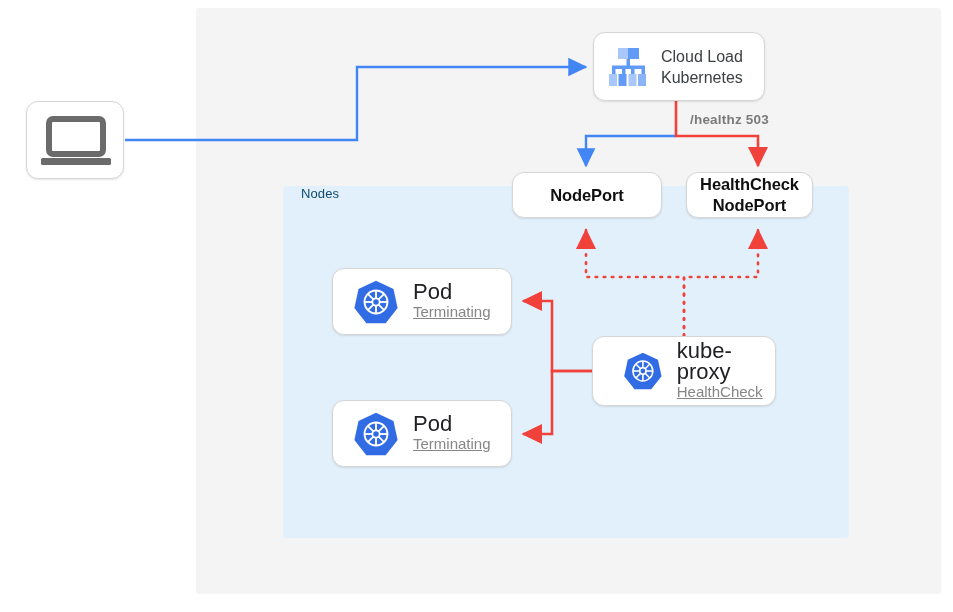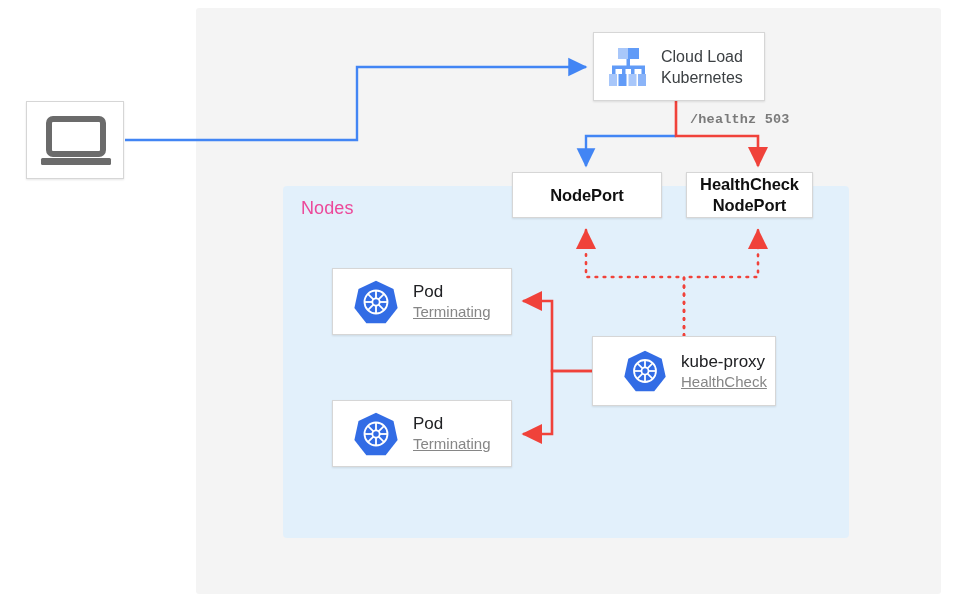--- a/index.html
+++ b/index.html
@@ -1,40 +1,40 @@
 <!DOCTYPE html>
 <html><head>
 <meta charset="utf-8">
 <style>
   html,body{margin:0;padding:0;background:#ffffff;}
   body{width:953px;height:612px;font-family:"Liberation Sans",sans-serif;overflow:hidden;}
   #stage{position:relative;width:953px;height:612px;background:#ffffff;}
 
   .panel{position:absolute;left:196px;top:8px;width:745px;height:586px;background:#f4f4f4;border-radius:3px;}
   .nodes-region{position:absolute;left:283px;top:186px;width:566px;height:352px;background:#e2f0fb;border-radius:4px;}
-  .nodes-label{position:absolute;left:301px;top:198px;font-size:18px;color:#ec4899;letter-spacing:.1px;}
+  .nodes-label{position:absolute;left:301px;top:186px;font-size:13px;color:#0c4a6e;letter-spacing:.1px;}
 
-  .card{position:absolute;background:#ffffff;border:1px solid #d6d6d6;border-radius:0;
+  .card{position:absolute;background:#ffffff;border:1px solid #d6d6d6;border-radius:12px;
         box-shadow:0 1px 2px rgba(0,0,0,.10);box-sizing:border-box;}
 
   .laptop-card{left:26px;top:101px;width:98px;height:78px;}
   .lb-card{left:593px;top:32px;width:172px;height:69px;display:flex;align-items:center;padding-left:12px;gap:11px;}
   .np-card{left:512px;top:172px;width:150px;height:46px;display:flex;align-items:center;justify-content:center;}
   .hc-card{left:686px;top:172px;width:127px;height:46px;display:flex;align-items:center;justify-content:center;}
   .pod-card{left:332px;top:268px;width:180px;height:67px;display:flex;align-items:center;padding-left:20px;gap:14px;}
   .pod-card2{left:332px;top:400px;width:180px;height:67px;display:flex;align-items:center;padding-left:20px;gap:14px;}
   .kp-card{left:592px;top:336px;width:184px;height:70px;display:flex;align-items:center;padding-left:30px;gap:14px;}
 
   .lbl-strong{font-size:16.5px;font-weight:bold;color:#101010;text-align:center;line-height:21px;letter-spacing:-.1px;}
   .title{font-size:16px;color:#3c4043;line-height:21px;}
-  .title-dark{font-size:17px;color:#202124;line-height:21px;}
+  .title-dark{font-size:22px;color:#202124;line-height:21px;}
   .sub{font-size:15px;color:#868686;line-height:20px;text-decoration:underline;}
   .txtblock{display:flex;flex-direction:column;}
 
-  .healthz{position:absolute;left:690px;top:112px;font-size:13.5px;font-weight:bold;color:#7a7a7a;letter-spacing:.2px;font-family:Liberation Mono, monospace;}
+  .healthz{position:absolute;left:690px;top:112px;font-size:13.5px;font-weight:bold;color:#7a7a7a;letter-spacing:.2px;}
 
   svg.wires{position:absolute;left:0;top:0;width:953px;height:612px;pointer-events:none;}
 </style>
 </head>
 <body>
 
 <div id="stage">
 
   <div class="panel"></div>
 

